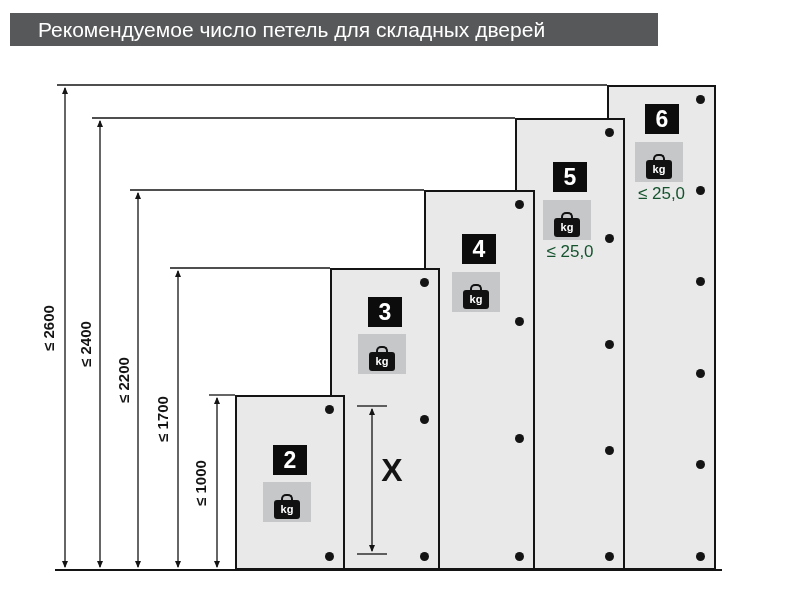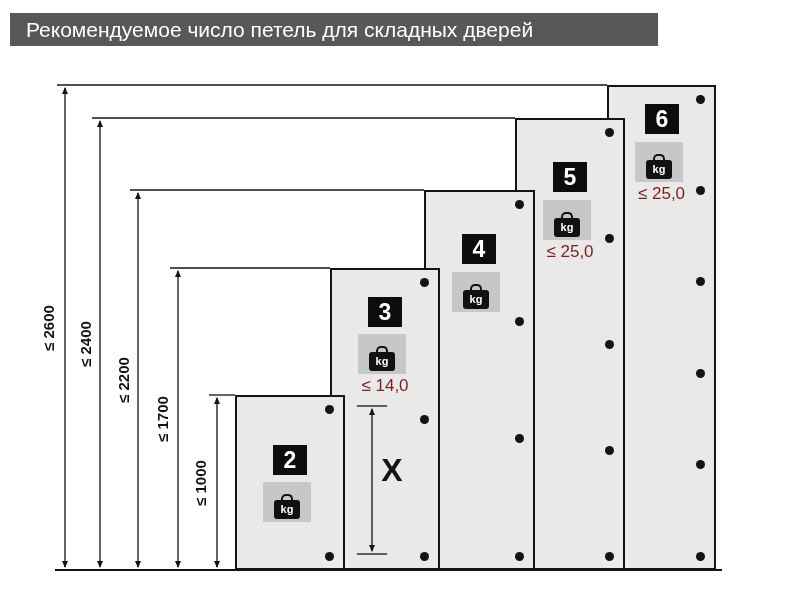--- a/index.html
+++ b/index.html
@@ -2,21 +2,21 @@
 <html><head>
 <meta charset="utf-8">
 <style>
   html,body{margin:0;padding:0;background:#fff;}
   body{width:800px;height:600px;overflow:hidden;font-family:"Liberation Sans",sans-serif;}
   .stage{position:relative;width:800px;height:600px;background:#ffffff;}
 
   .titlebar{
     position:absolute;left:10px;top:13px;width:648px;height:33px;
     background:#57585a;color:#fff;font-size:21px;line-height:33px;
-    padding-left:16px;box-sizing:border-box;z-index:30;white-space:nowrap;
+    padding-left:28px;box-sizing:border-box;z-index:30;white-space:nowrap;
   }
 
   svg.layer{position:absolute;left:0;top:0;pointer-events:none;}
   svg.under{z-index:1;}
   svg.over{z-index:20;}
 
   .dimlabel{
     position:absolute;z-index:25;font-size:15px;font-weight:bold;color:#141414;
     white-space:nowrap;transform:translate(-50%,-50%) rotate(-90deg);
   }
@@ -42,21 +42,21 @@
     position:relative;width:26px;height:19px;background:#111;border-radius:3px;
     color:#fff;font-size:11px;font-weight:bold;display:flex;align-items:center;
     justify-content:center;margin-top:14px;
   }
   .kgicon::before{
     content:"";position:absolute;top:-6px;left:50%;transform:translateX(-50%);
     width:12px;height:7px;border:2px solid #111;border-bottom:none;
     border-radius:5px 5px 0 0;box-sizing:border-box;
   }
   .weight{
-    position:absolute;left:0;width:100%;text-align:center;color:#7f1d1d;
+    position:absolute;left:0;width:100%;text-align:center;color:#14532d;
     font-size:17px;white-space:nowrap;
   }
 
   .p2 .numbadge{top:48px}.p2 .kgbadge{top:85px}.p2 .weight{top:127px}
   .p3 .numbadge{top:27px}.p3 .kgbadge{top:64px}.p3 .weight{top:106px}
   .p4 .numbadge{top:42px}.p4 .kgbadge{top:80px}.p4 .weight{top:122px}
   .p5 .numbadge{top:42px}.p5 .kgbadge{top:80px}.p5 .weight{top:122px}
   .p6 .numbadge{top:17px}.p6 .kgbadge{top:55px}.p6 .weight{top:97px}
 
   .dot{
@@ -123,21 +123,20 @@
     </div>
   <div class="dot" style="top: 7.5px;"></div>
       <div class="dot" style="top: 154.5px;"></div>
     </div>
 
   <div class="panel p3">
     <div class="numbadge">3</div>
     <div class="kgbadge">
       <div class="kgicon">kg</div>
     </div>
-    <div class="weight">≤ 14,0</div>
   <div class="dot" style="top: 7.5px;"></div>
       <div class="dot" style="top: 144.5px;"></div>
       <div class="dot" style="top: 281.5px;"></div>
     </div>
 
   <div class="panel p4">
     <div class="numbadge">4</div>
     <div class="kgbadge">
       <div class="kgicon">kg</div>
     </div>

